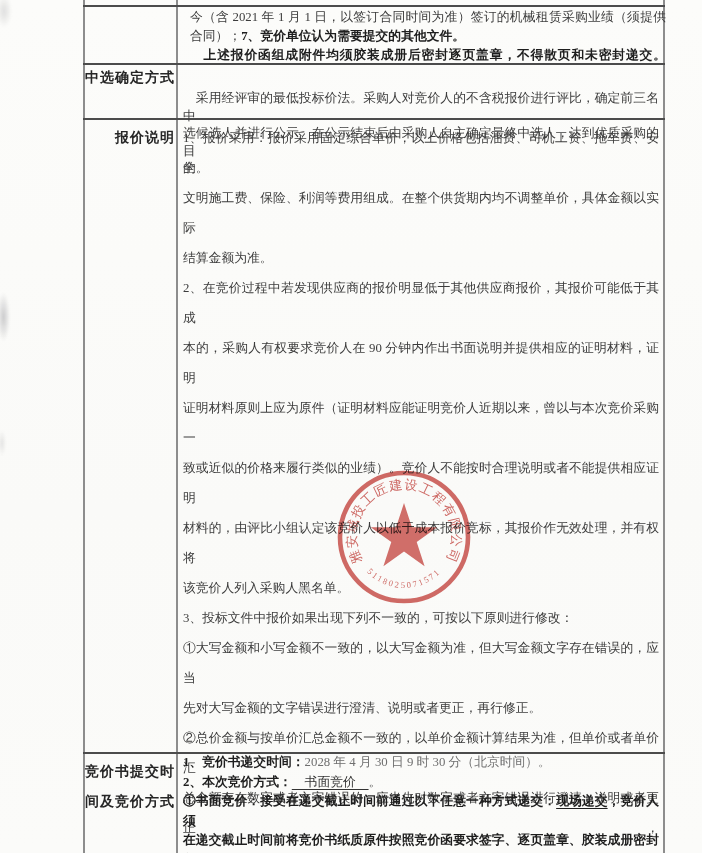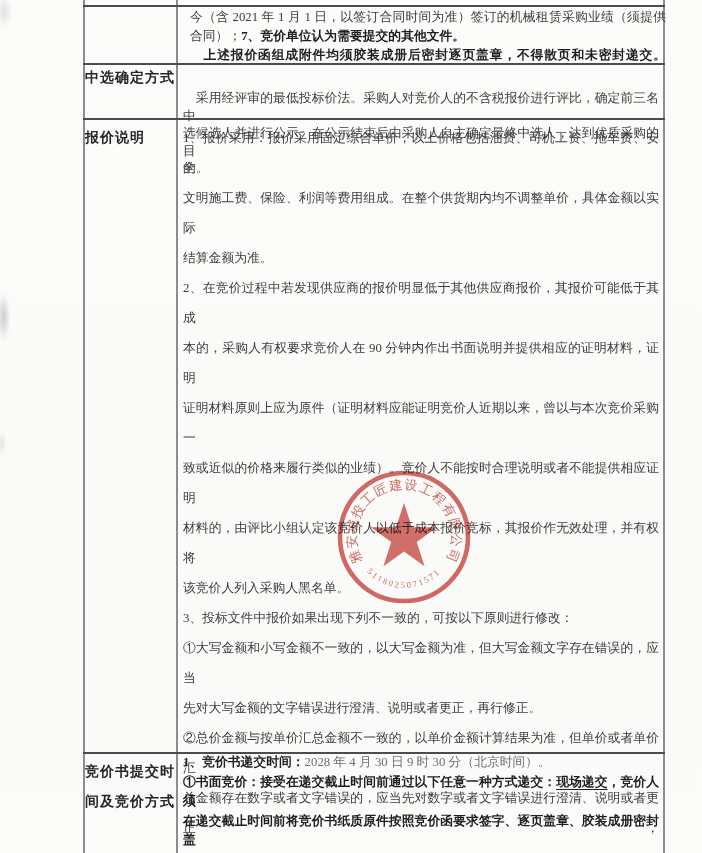--- a/index.html
+++ b/index.html
@@ -14,21 +14,21 @@
   .vl-mid{left:176px;}
   .vl-right{left:663px;}
   .hline{position:absolute;left:83px;width:582px;height:1.6px;background:#4c4c4c;}
   .hl-0{top:5px;}
   .hl-1{top:63px;}
   .hl-2{top:118px;}
   .hl-3{top:752px;}
 
   
   .label{
-    position:absolute;left:85px;width:90px;text-align:left;
+    position:absolute;left:85px;width:90px;text-align:right;
     font-weight:bold;color:#262626;font-size:14px;letter-spacing:1px;
   }
   .label-selection{top:69px;}
   .label-quote{top:129px;}
   .label-submit{top:757px;line-height:30px;}
 
   
   .content{
     position:absolute;left:183px;width:476px;
     font-size:12.8px;color:#3c3c3c;
@@ -106,20 +106,21 @@
       <div class="line jf"><span class="seg-r">材料的，由评比小组认定该竞价人以低于成本报价竞标，其报价作无效处理，并有权将</span></div>
       <div class="line"><span class="seg-r">该竞价人列入采购人黑名单。</span></div>
       <div class="line"><span class="seg-r">3、投标文件中报价如果出现下列不一致的，可按以下原则进行修改：</span></div>
       <div class="line jf"><span class="seg-r">①大写金额和小写金额不一致的，以大写金额为准，但大写金额文字存在错误的，应当</span></div>
       <div class="line"><span class="seg-r">先对大写金额的文字错误进行澄清、说明或者更正，再行修正。</span></div>
       <div class="line jf"><span class="seg-r">②总价金额与按单价汇总金额不一致的，以单价金额计算结果为准，但单价或者单价汇</span></div>
       <div class="line jf"><span class="seg-r">总金额存在数字或者文字错误的，应当先对数字或者文字错误进行澄清、说明或者更正，</span></div>
     </div>
   <div class="content c-row4">
       <div class="line"><span class="seg-b">1、竞价书递交时间：</span><span class="seg-l">2028 年 4 月 30 日 9 时 30 分（北京时间）。</span></div>
+      <div class="line"><span class="seg-b">2、本次竞价方式：</span><span class="seg-u">　书面竞价　</span><span class="seg-r">。</span></div>
       <div class="line jf"><span class="seg-b">①书面竞价：接受在递交截止时间前通过以下任意一种方式递交：</span><span class="seg-bu">现场递交</span><span class="seg-b">，竞价人须</span></div>
       <div class="line jf"><span class="seg-b">在递交截止时间前将竞价书纸质原件按照竞价函要求签字、逐页盖章、胶装成册密封盖</span></div>
     </div>
 
   <svg class="seal" viewBox="0 0 152 152" aria-hidden="true">
     <circle cx="76" cy="76" r="64" fill="none" stroke="#c5403b" stroke-width="4.6" opacity="0.95"></circle>
     <polygon points="76,42 83.9,66.2 109.3,66.2 88.7,81.1 96.6,105.3 76,90.4 55.4,105.3 63.3,81.1 42.7,66.2 68.1,66.2" fill="#c5403b" opacity="0.92"></polygon>
     <defs>
       <path id="arcTop" d="M 34.4,100 A 48,48 0 1 1 117.6,100" fill="none"></path>
       <path id="arcBot" d="M 36.9,108.8 A 51,51 0 0 0 115.1,108.8" fill="none"></path>

